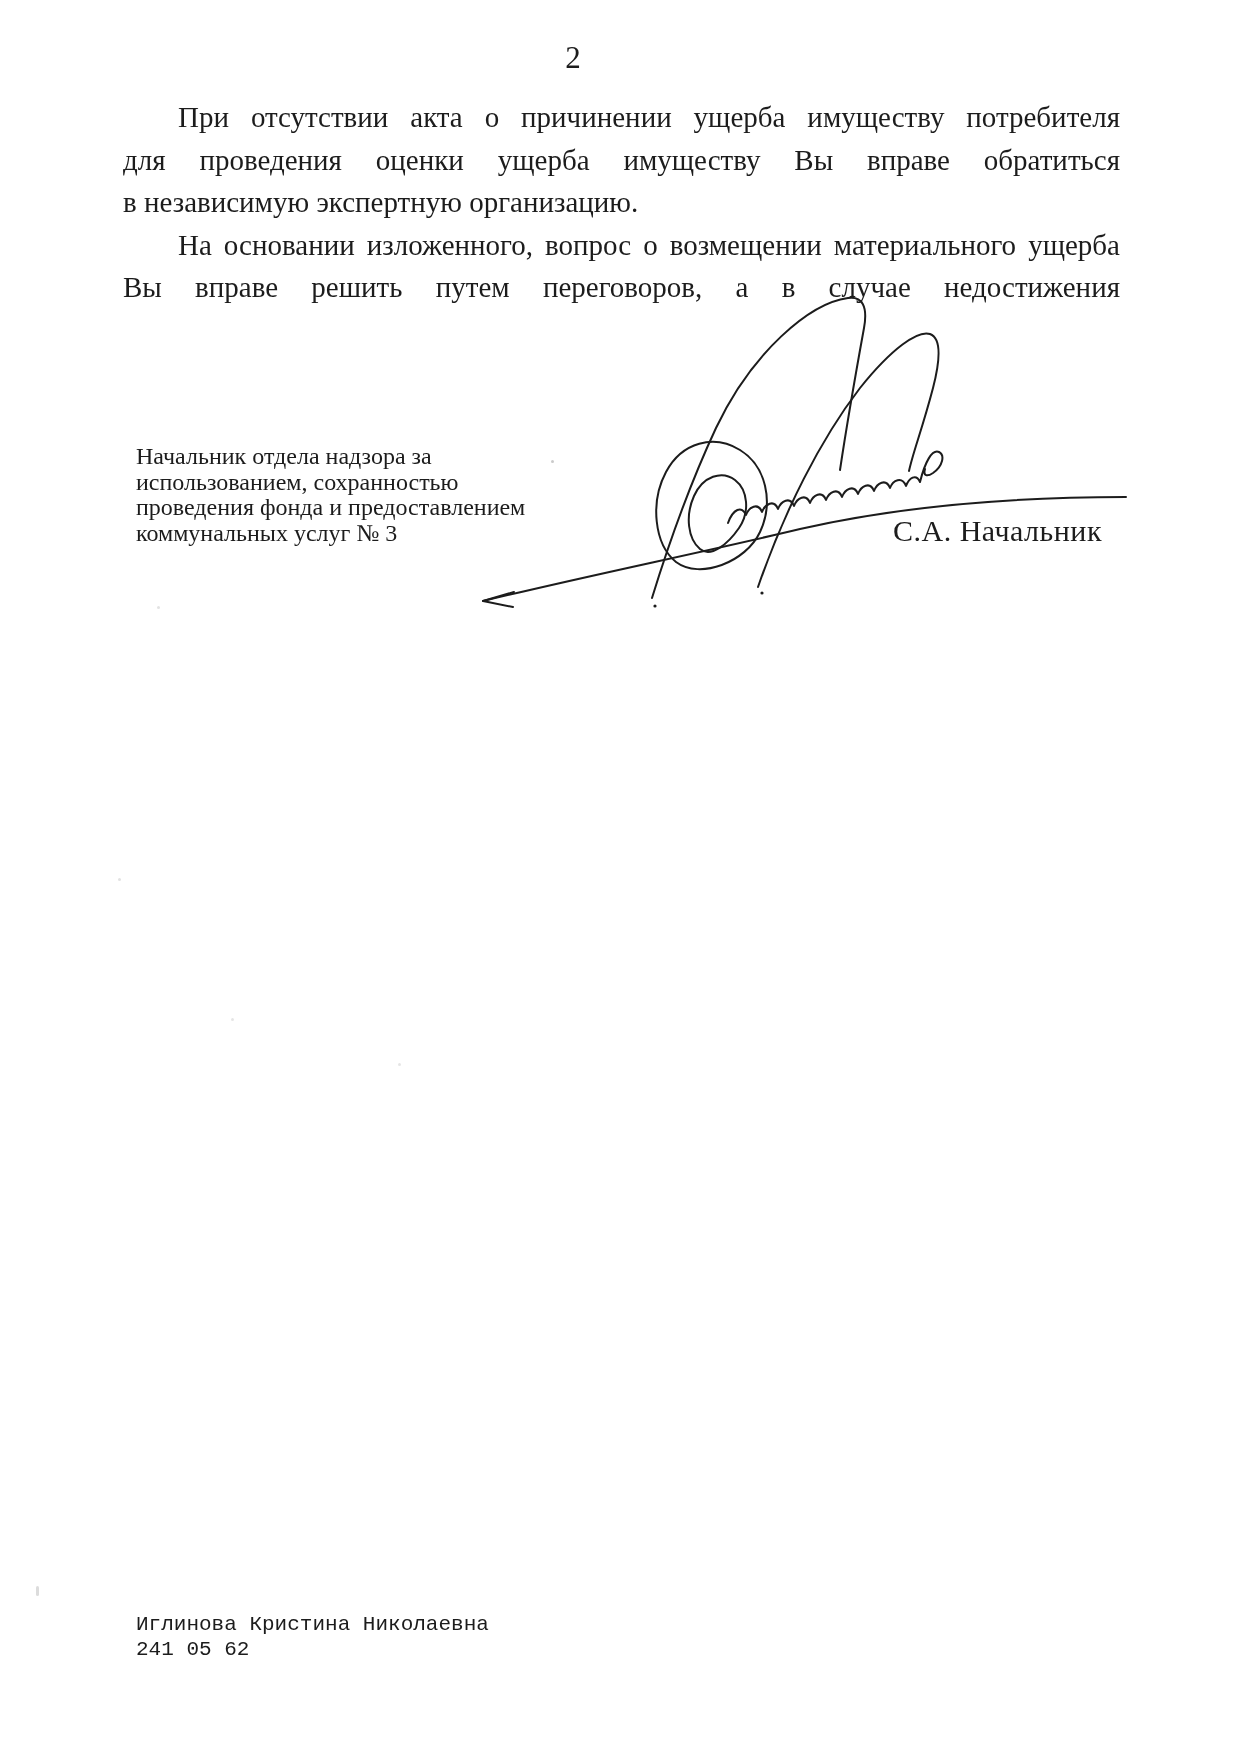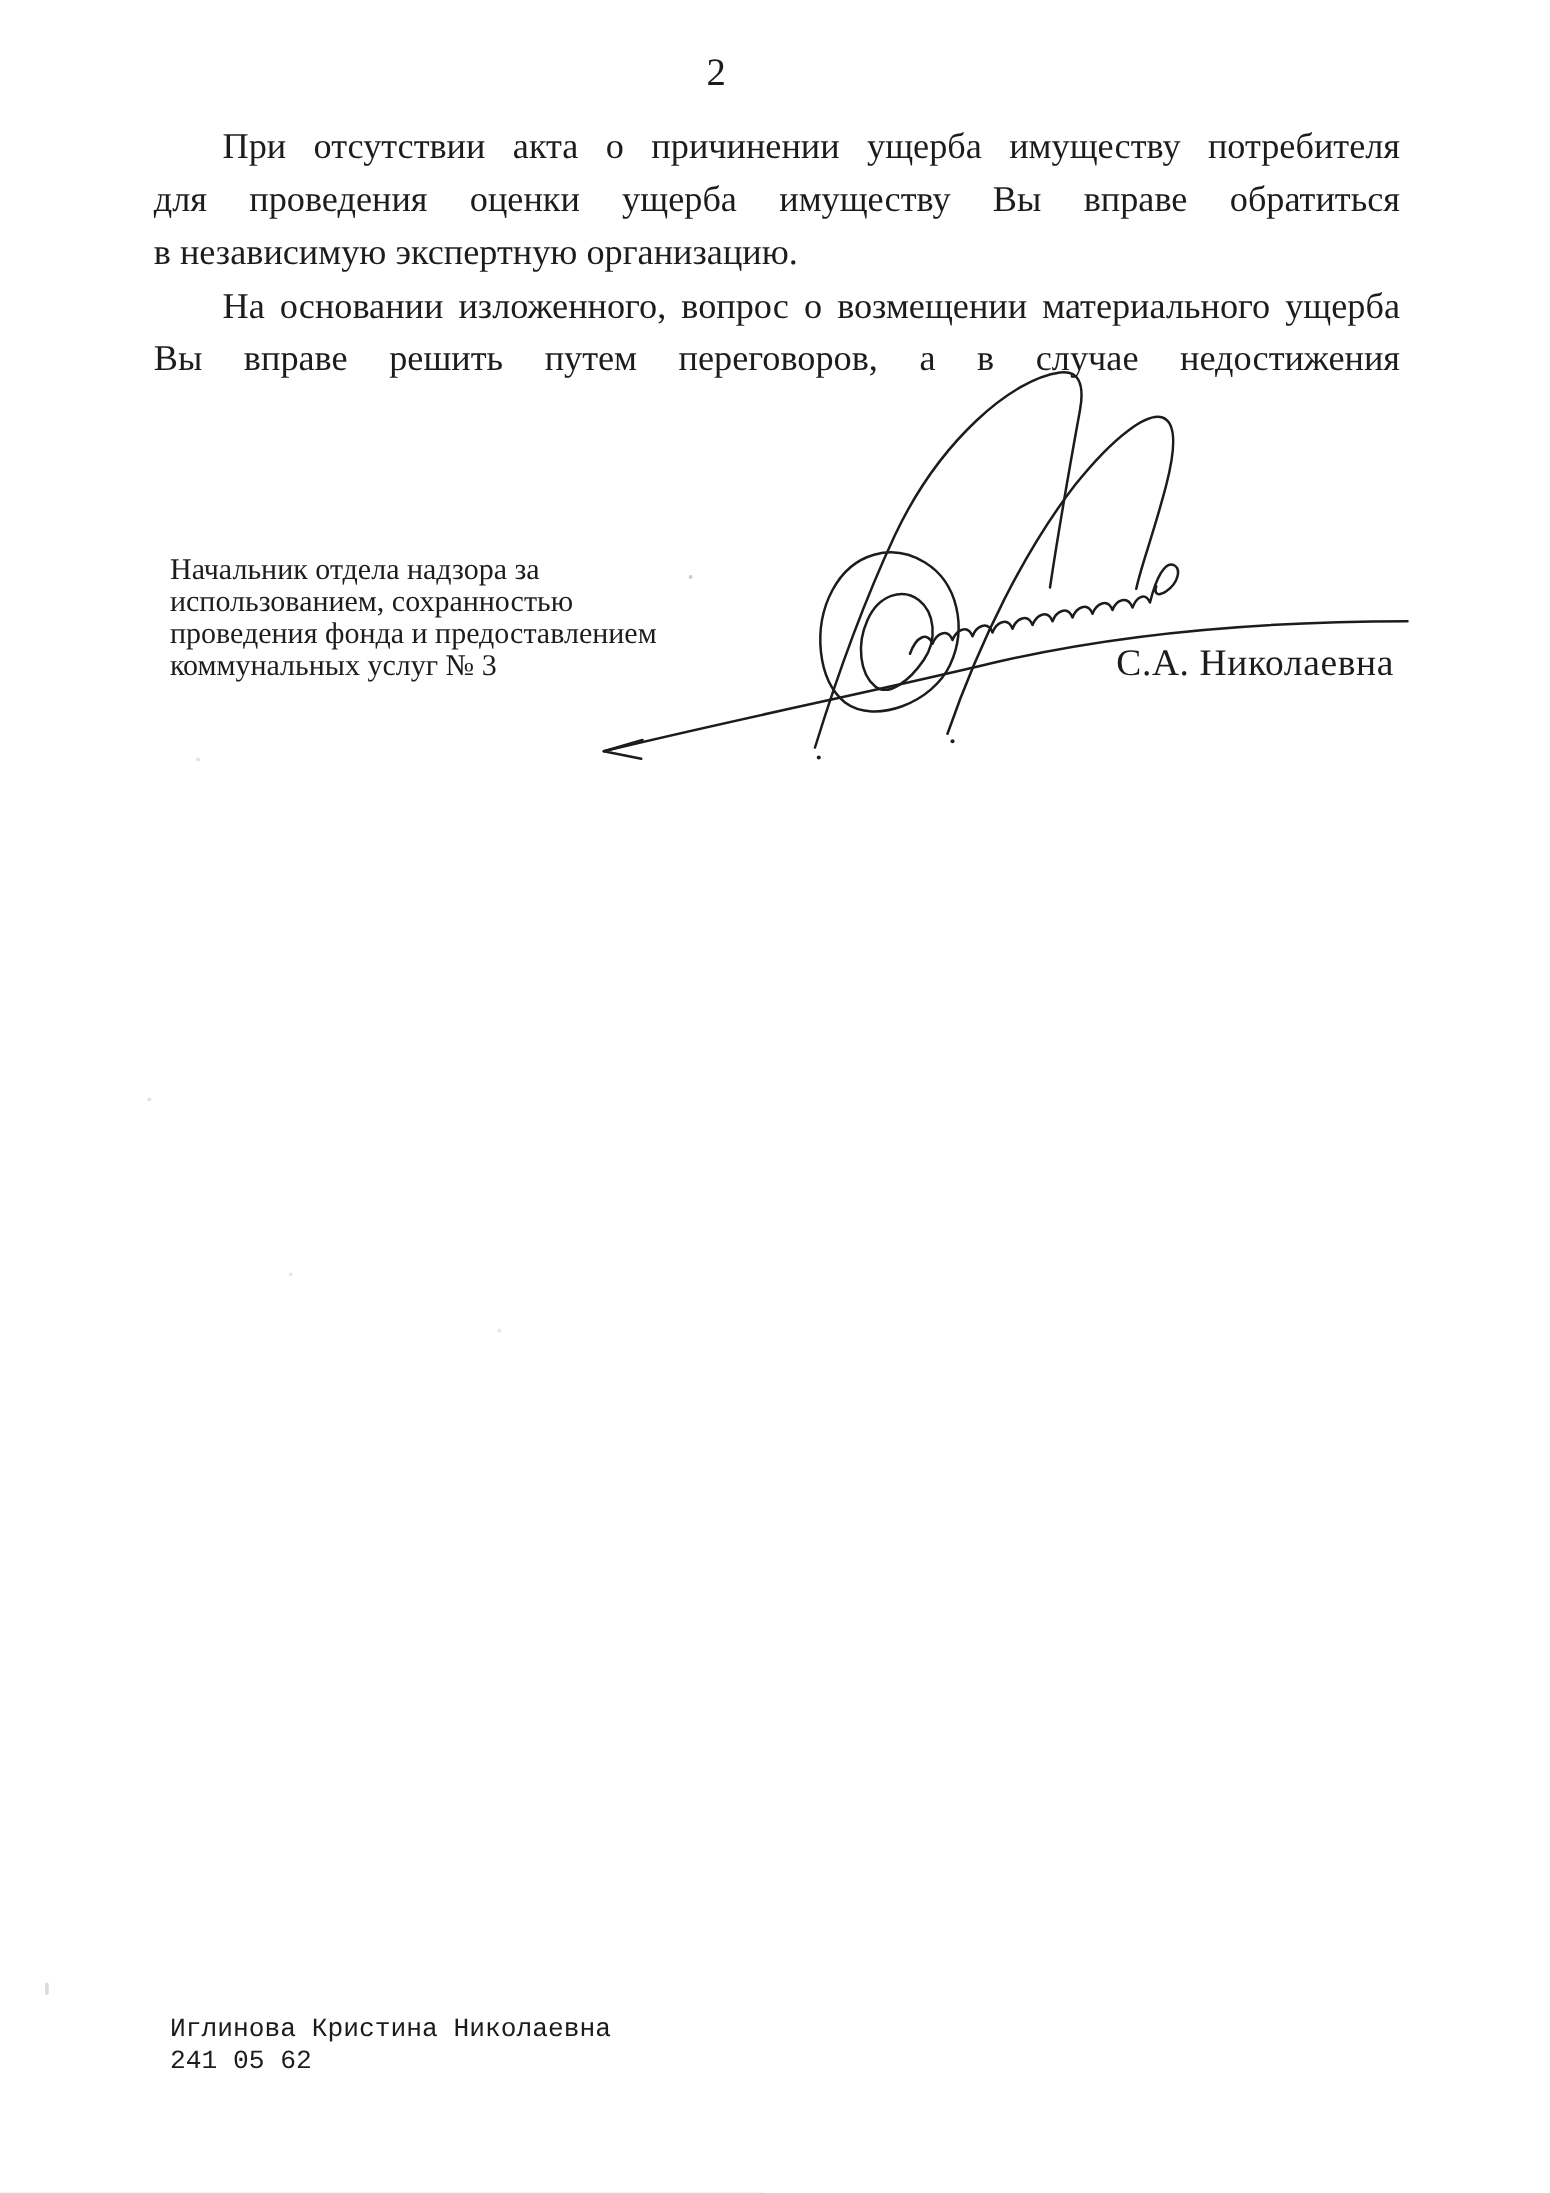--- a/index.html
+++ b/index.html
@@ -76,21 +76,21 @@
 
     <path d="M 728 523 C 733 509, 742 505, 746 515 C 749 507, 758 502, 762 512 C 765 504, 774 499, 778 509 C 781 501, 790 496, 794 506 C 797 498, 806 493, 810 503 C 813 495, 822 490, 826 500 C 829 492, 838 487, 842 497 C 845 489, 854 484, 858 494 C 861 486, 870 481, 874 491 C 877 483, 886 478, 890 488 C 893 480, 902 476, 906 486 C 909 478, 916 473, 920 482 C 925 462, 932 449, 939 452 C 945 455, 943 466, 933 473 C 927 477, 923 476, 925 469"></path>
 
     <path d="M 652 598 C 668 546, 688 488, 716 428 C 752 352, 810 303, 848 298 C 862 296, 868 306, 864 328 C 856 372, 846 430, 840 470"></path>
     <path d="M 758 587 C 784 512, 820 440, 860 388 C 892 348, 918 330, 930 334 C 941 338, 941 357, 933 388 C 922 430, 913 452, 909 471"></path>
 
     <circle cx="655" cy="606" r="1.6" fill="#1c1c1c"></circle>
     <circle cx="762" cy="593" r="1.6" fill="#1c1c1c"></circle>
   </svg>
 
-  <div class="signer-name">С.А. Николаевна</div>
+  <div class="signer-name">С.А. Начальник</div>
 
   <div class="footer">
     <div>Иглинова Кристина Николаевна</div>
     <div>241 05 62</div>
   </div>
 
   <div class="speck" style="left:551px;top:460px;width:3px;height:3px;opacity:.45"></div>
   <div class="speck" style="left:157px;top:606px;width:3px;height:3px;opacity:.25"></div>
   <div class="speck" style="left:118px;top:878px;width:3px;height:3px;opacity:.25"></div>
   <div class="speck" style="left:231px;top:1018px;width:3px;height:3px;opacity:.22"></div>

